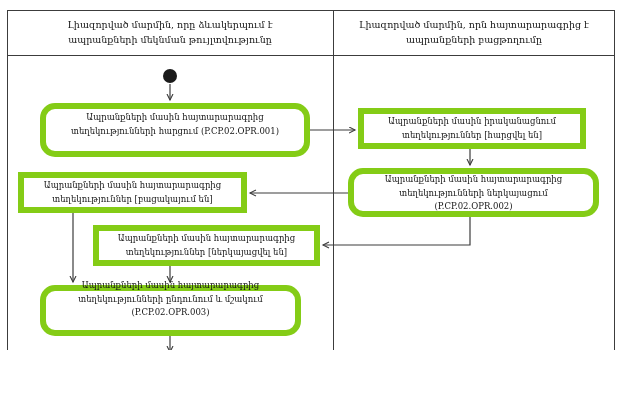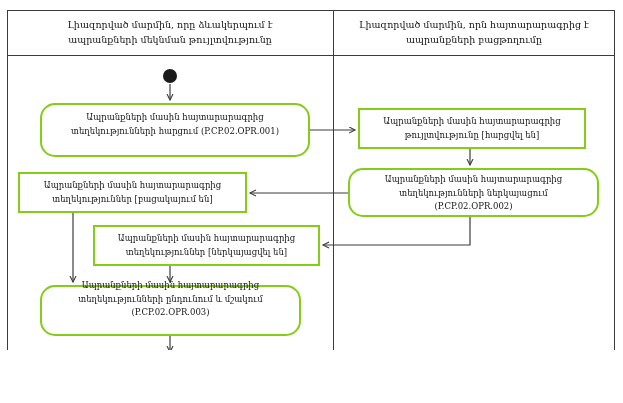--- a/index.html
+++ b/index.html
@@ -13,21 +13,21 @@
   .lane-divider{left:333px;top:10px;width:1px;height:382px;background:#3c3c3c;}
   .header-sep{left:7px;top:55px;width:608px;height:1px;background:#3c3c3c;}
   .lane-header{
     display:flex;align-items:center;justify-content:center;text-align:center;
     font-size:9.5px;line-height:1.5;padding:0 26px;
   }
   .lane-header.left{left:7px;top:10px;width:326px;height:45px;}
   .lane-header.right{left:333px;top:10px;width:282px;height:45px;}
   .node{
     display:flex;align-items:center;justify-content:center;text-align:center;
-    font-size:8.5px;line-height:1.6;border:2px solid #84cc16;background:#fff;
+    font-size:8.5px;line-height:1.6;border:6px solid #84cc16;background:#fff;
     padding:2px 12px;
   }
   .activity{border-radius:15px;}
   .n-opr001{left:40px;top:103px;width:270px;height:54px;padding-bottom:12px;}
   .n-queried{left:358px;top:108px;width:228px;height:41px;}
   .n-opr002{left:348px;top:168px;width:251px;height:49px;padding-bottom:0;}
   .n-absent{left:18px;top:172px;width:229px;height:41px;}
   .n-presented{left:93px;top:225px;width:227px;height:41px;}
   .n-opr003{left:40px;top:285px;width:261px;height:51px;padding-bottom:24px;}
   .start-node{left:163px;top:69px;width:14px;height:14px;border-radius:50%;background:#1a1a1a;}
@@ -64,21 +64,21 @@
     <path class="edge" d="M470,217 L470,245 L323,245" marker-end="url(#arrow)"></path>
     <path class="edge" d="M73,213 L73,282" marker-end="url(#arrow)"></path>
     <path class="edge" d="M170,266 L170,282" marker-end="url(#arrow)"></path>
     <path class="edge" d="M170,336 L170,352" marker-end="url(#arrow)"></path>
   </svg>
 
   <div class="abs start-node"></div>
 
   <div class="abs node activity n-opr001">Ապրանքների մասին հայտարարագրից տեղեկությունների հարցում (P.CP.02.OPR.001)</div>
 
-  <div class="abs node n-queried">Ապրանքների մասին հայտարարագրից թույլտվությունը [հարցվել են]</div>
+  <div class="abs node n-queried">Ապրանքների մասին իրականացնում տեղեկություններ [հարցվել են]</div>
 
   <div class="abs node activity n-opr002">Ապրանքների մասին հայտարարագրից տեղեկությունների ներկայացում (P.CP.02.OPR.002)</div>
 
   <div class="abs node n-presented">Ապրանքների մասին հայտարարագրից տեղեկություններ [ներկայացվել են]</div>
 
   <div class="abs node n-absent">Ապրանքների մասին հայտարարագրից տեղեկություններ [բացակայում են]</div>
 
   <div class="abs node activity n-opr003">Ապրանքների մասին հայտարարագրից տեղեկությունների ընդունում և մշակում (P.CP.02.OPR.003)</div>
 
   <div class="abs final-node">

